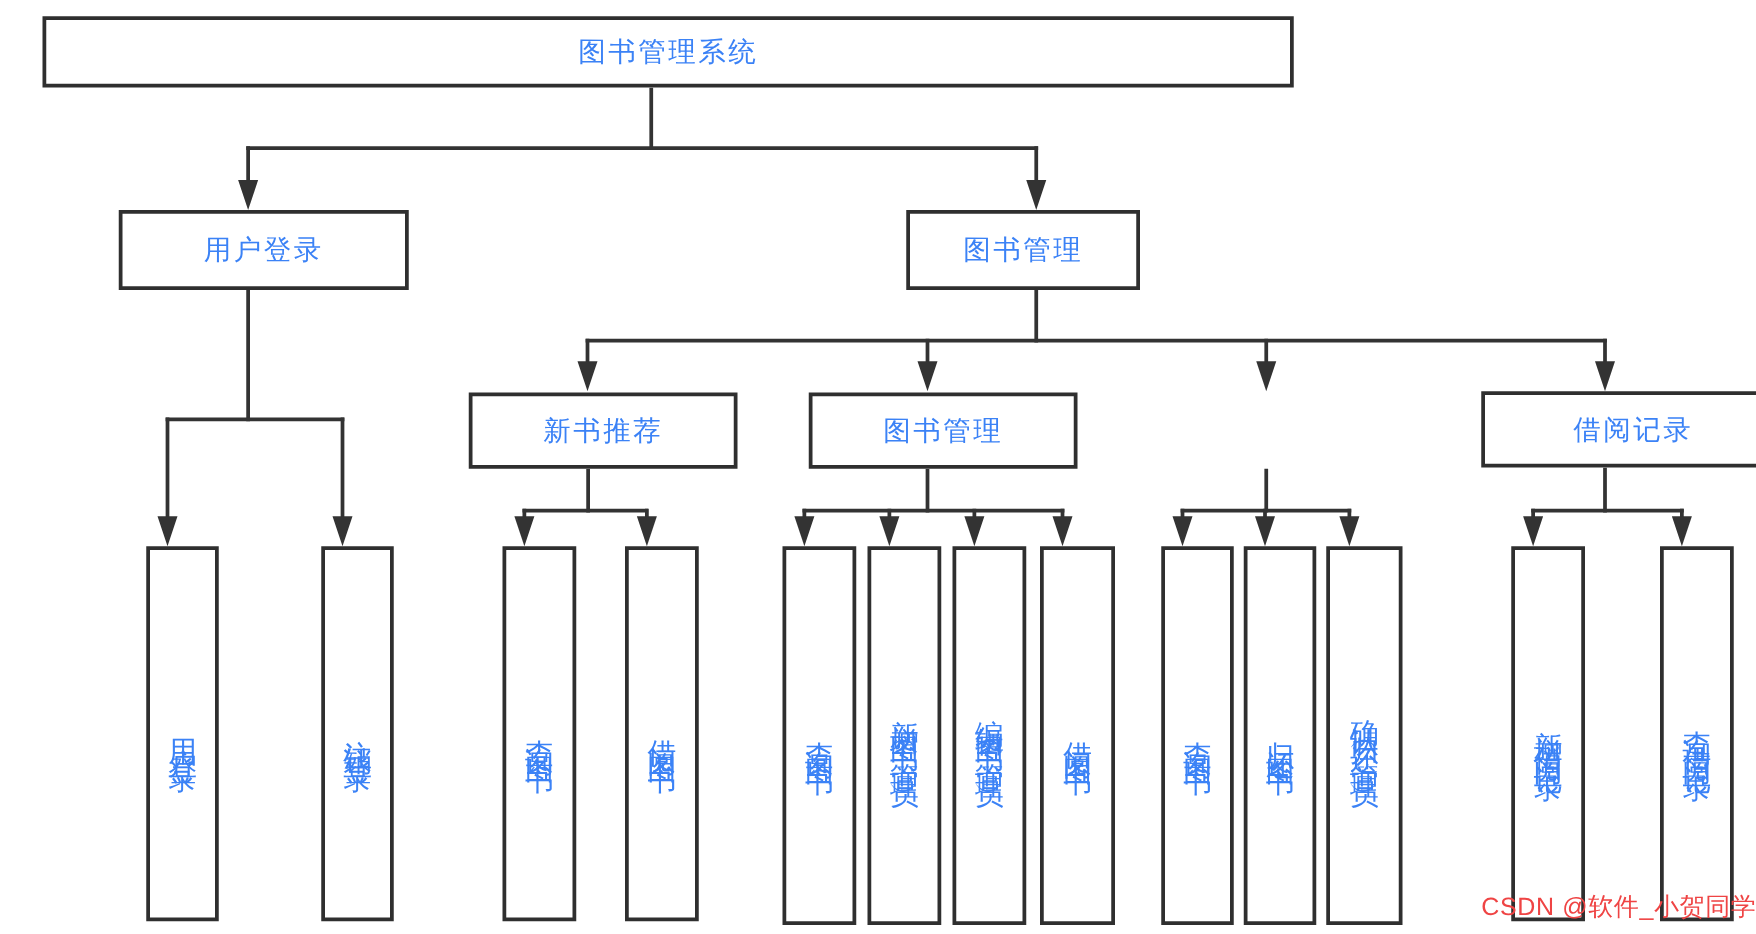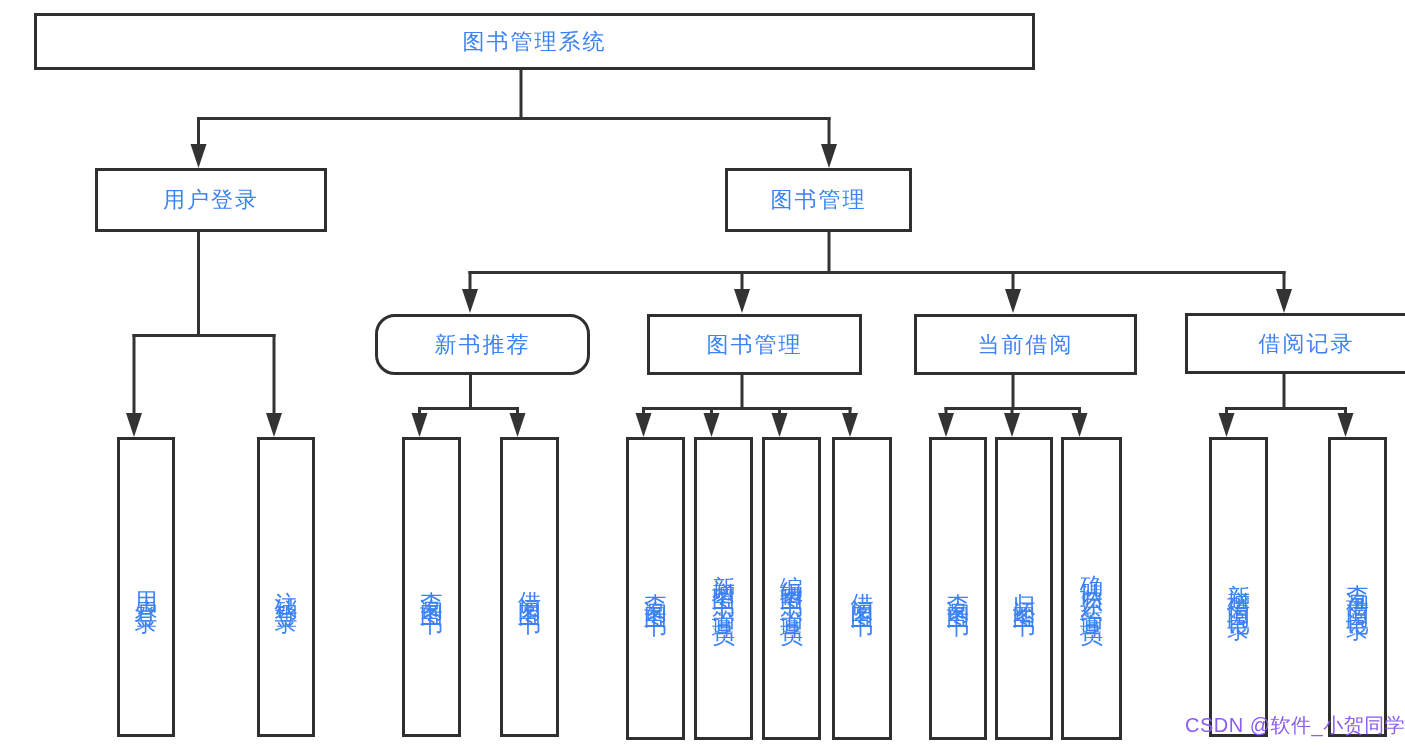--- a/index.html
+++ b/index.html
@@ -37,21 +37,21 @@
     letter-spacing: 7px;
     line-height: 1;
     white-space: nowrap;
   }
   #watermark {
     position: absolute;
     left: 1185px;
     top: 712px;
     font-size: 20px;
     letter-spacing: 0.5px;
-    color: #8b5cf6;
+    color: #ef4444;
     white-space: nowrap;
     z-index: 3;
   }
 </style>
 </head>
 <body>
 
 <div id="canvas">
 
   <svg id="connectors" viewBox="0 0 1405 747" xmlns="http://www.w3.org/2000/svg">
@@ -118,23 +118,22 @@
       <path d="M1218.5 413 L1234.5 413 L1226.5 437 Z"></path>
       <path d="M1337.5 413 L1353.5 413 L1345.5 437 Z"></path>
     </g>
   </svg>
 
   <div class="box hbox" style="left:22px; top:13px; width:1001px; height:57px;">图书管理系统</div>
 
   <div class="box hbox" style="left:83px; top:168px; width:232px; height:64px;">用户登录</div>
   <div class="box hbox" style="left:713px; top:168px; width:187px; height:64px;">图书管理</div>
 
-  <div class="box hbox" style="left:363px; top:314px; width:215px; height:61px;border-radius:20px;">新书推荐</div>
+  <div class="box hbox" style="left:363px; top:314px; width:215px; height:61px;">新书推荐</div>
   <div class="box hbox" style="left:635px; top:314px; width:215px; height:61px;">图书管理</div>
-  <div class="box hbox" style="left:902px; top:314px; width:223px; height:61px;">当前借阅</div>
   <div class="box hbox" style="left:1173px; top:313px; width:243px; height:61px;">借阅记录</div>
 
   <div class="box vbox" style="left:105px; top:437px; width:58px; height:300px;">
     <span>用户登录</span>
   </div>
   <div class="box vbox" style="left:245px; top:437px; width:58px; height:300px;">
     <span>注销登录</span>
   </div>
   <div class="box vbox" style="left:390px; top:437px; width:59px; height:300px;">
     <span>查询图书</span>

